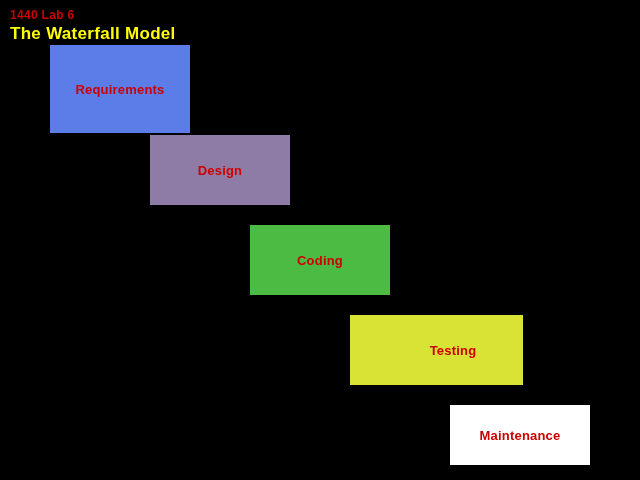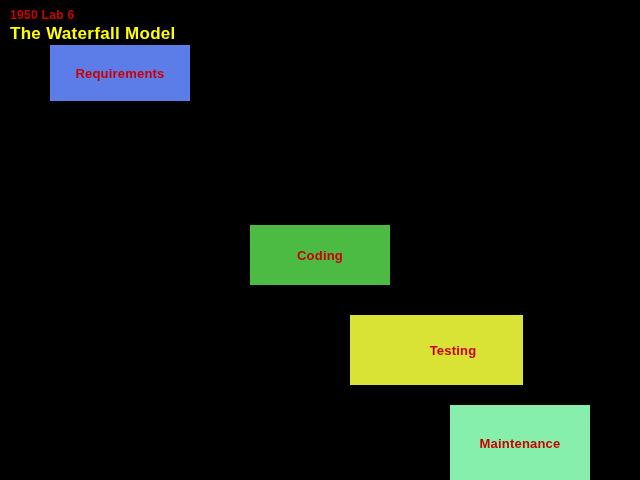--- a/index.html
+++ b/index.html
@@ -48,30 +48,33 @@
     font-weight: bold;
     letter-spacing: 0.2px;
     white-space: nowrap;
   }
 </style>
 </head>
 <body>
 
 <div class="screen" style="background: rgb(0, 0, 0); width: 640px; height: 480px;">
   <div>
-    <div class="title-line1" style="color: rgb(204, 0, 0);">1950 Lab 6</div>
+    <div class="title-line1" style="color: rgb(204, 0, 0);">1440 Lab 6</div>
     <div class="title-line2" style="color: rgb(255, 255, 0);">The Waterfall Model</div>
   </div>
   <div class="diagram">
-      <div class="stage-box" style="left: 50px; top: 45px; width: 140px; height: 56px; background: rgb(92, 124, 232);">
+      <div class="stage-box" style="left: 50px; top: 45px; width: 140px; height: 88px; background: rgb(92, 124, 232);">
         <span class="stage-label" style="color: rgb(204, 0, 0);">Requirements</span>
       </div>
-      <div class="stage-box" style="left: 250px; top: 225px; width: 140px; height: 60px; background: rgb(76, 187, 68);">
+      <div class="stage-box" style="left: 150px; top: 135px; width: 140px; height: 70px; background: rgb(142, 124, 166);">
+        <span class="stage-label" style="color: rgb(204, 0, 0);">Design</span>
+      </div>
+      <div class="stage-box" style="left: 250px; top: 225px; width: 140px; height: 70px; background: rgb(76, 187, 68);">
         <span class="stage-label" style="color: rgb(204, 0, 0);">Coding</span>
       </div>
       <div class="stage-box" style="left: 350px; top: 315px; width: 140px; height: 70px; background: rgb(217, 227, 53); padding-left: 33px;">
         <span class="stage-label" style="color: rgb(204, 0, 0);">Testing</span>
       </div>
-      <div class="stage-box" style="left: 450px; top: 405px; width: 140px; height: 76px; background: #86efac;">
+      <div class="stage-box" style="left: 450px; top: 405px; width: 140px; height: 60px; background: #ffffff;">
         <span class="stage-label" style="color: rgb(204, 0, 0);">Maintenance</span>
       </div>
     </div>
 </div>
 
 </body></html>

